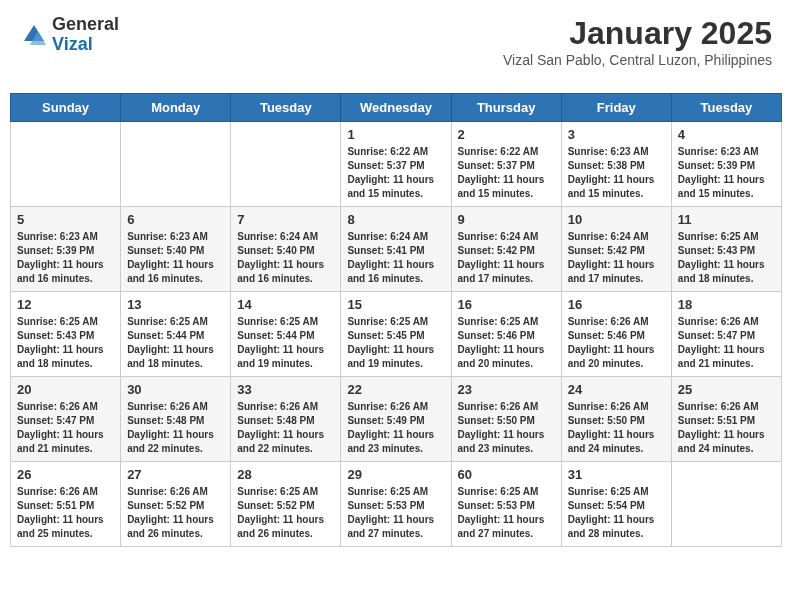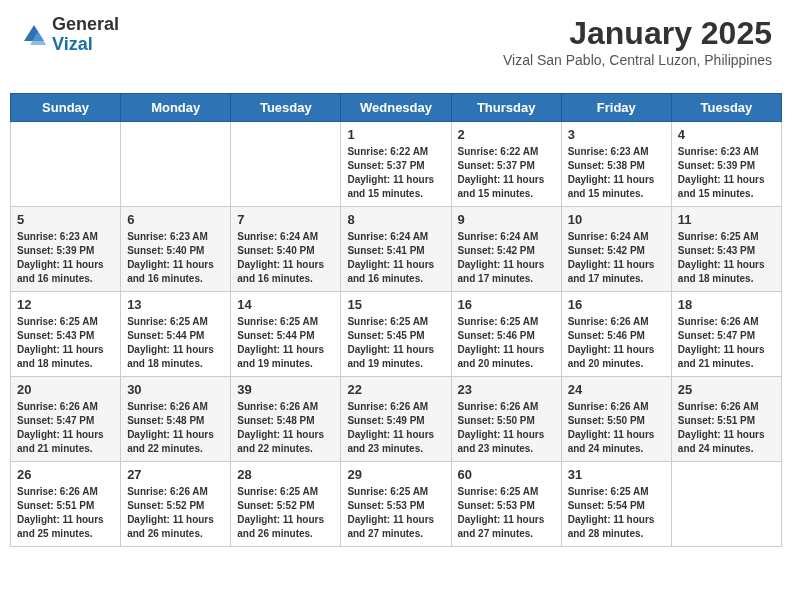--- a/index.html
+++ b/index.html
@@ -247,21 +247,21 @@
 Sunset: 5:47 PM
 Daylight: 11 hours and 21 minutes.</div>
         </td>
         <td>
           <div class="day-number">30</div>
           <div class="day-info" style="white-space: pre-line;">Sunrise: 6:26 AM
 Sunset: 5:48 PM
 Daylight: 11 hours and 22 minutes.</div>
         </td>
         <td>
-          <div class="day-number">39</div>
+          <div class="day-number">33</div>
           <div class="day-info" style="white-space: pre-line;">Sunrise: 6:26 AM
 Sunset: 5:48 PM
 Daylight: 11 hours and 22 minutes.</div>
         </td>
         <td>
           <div class="day-number">22</div>
           <div class="day-info" style="white-space: pre-line;">Sunrise: 6:26 AM
 Sunset: 5:49 PM
 Daylight: 11 hours and 23 minutes.</div>
         </td>

